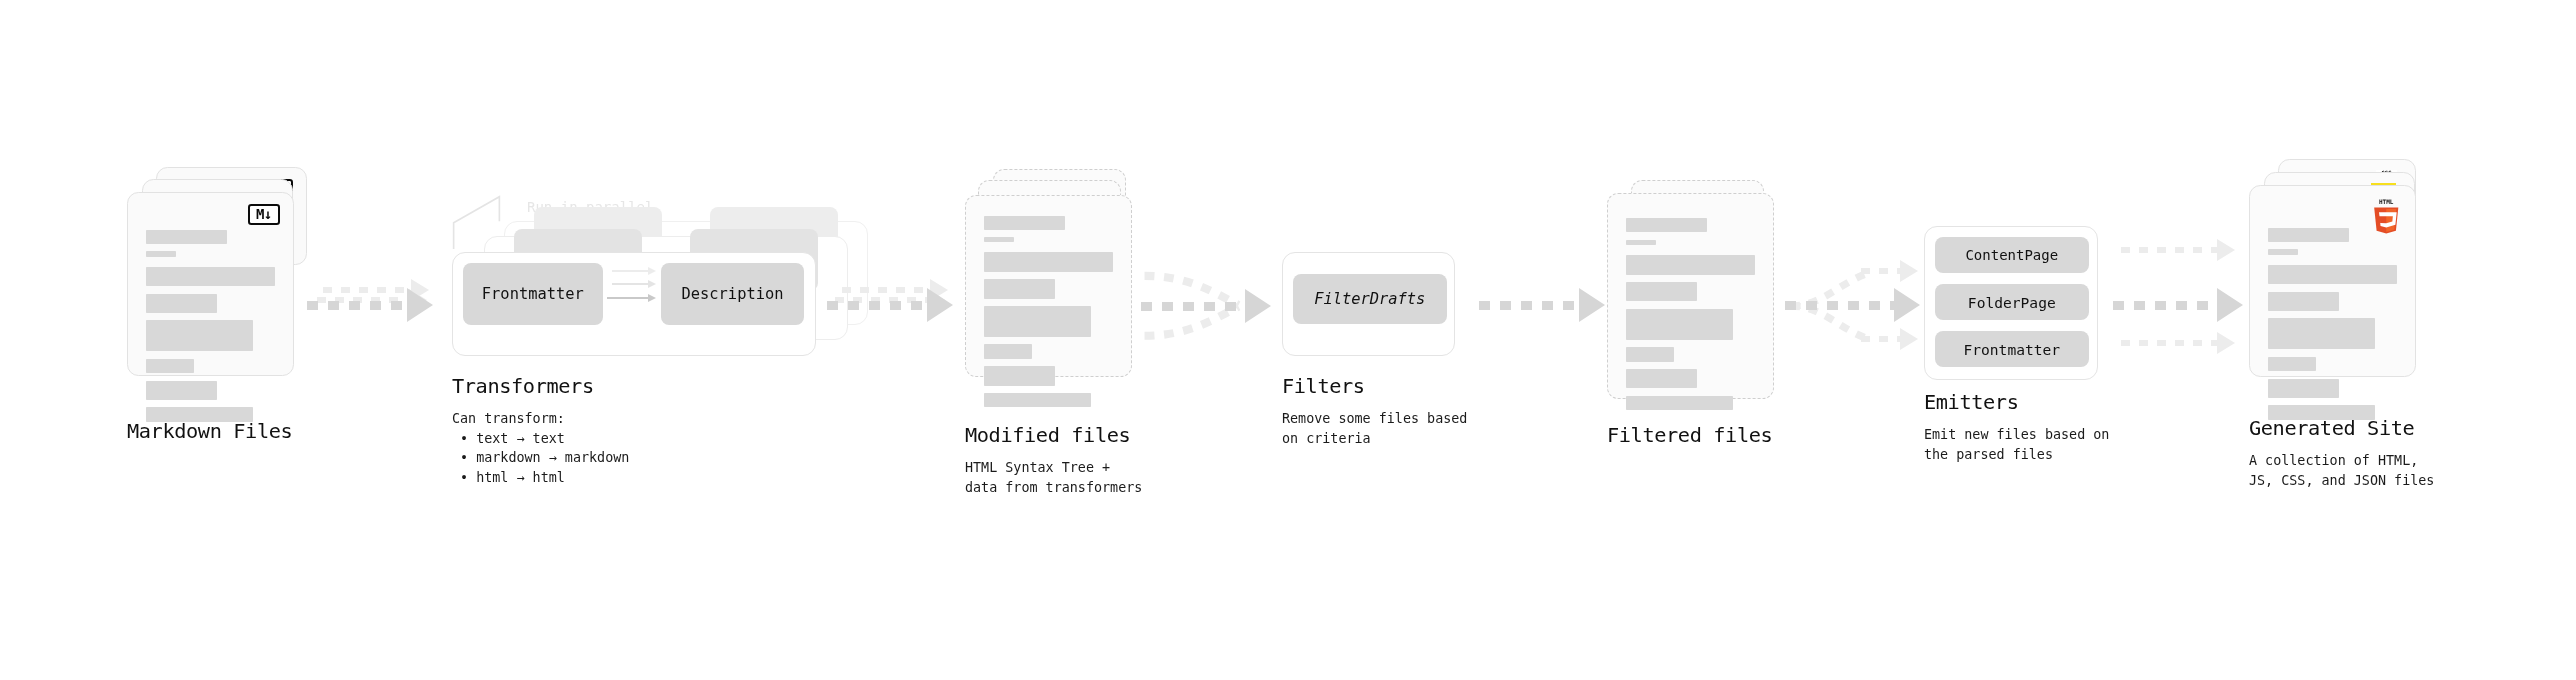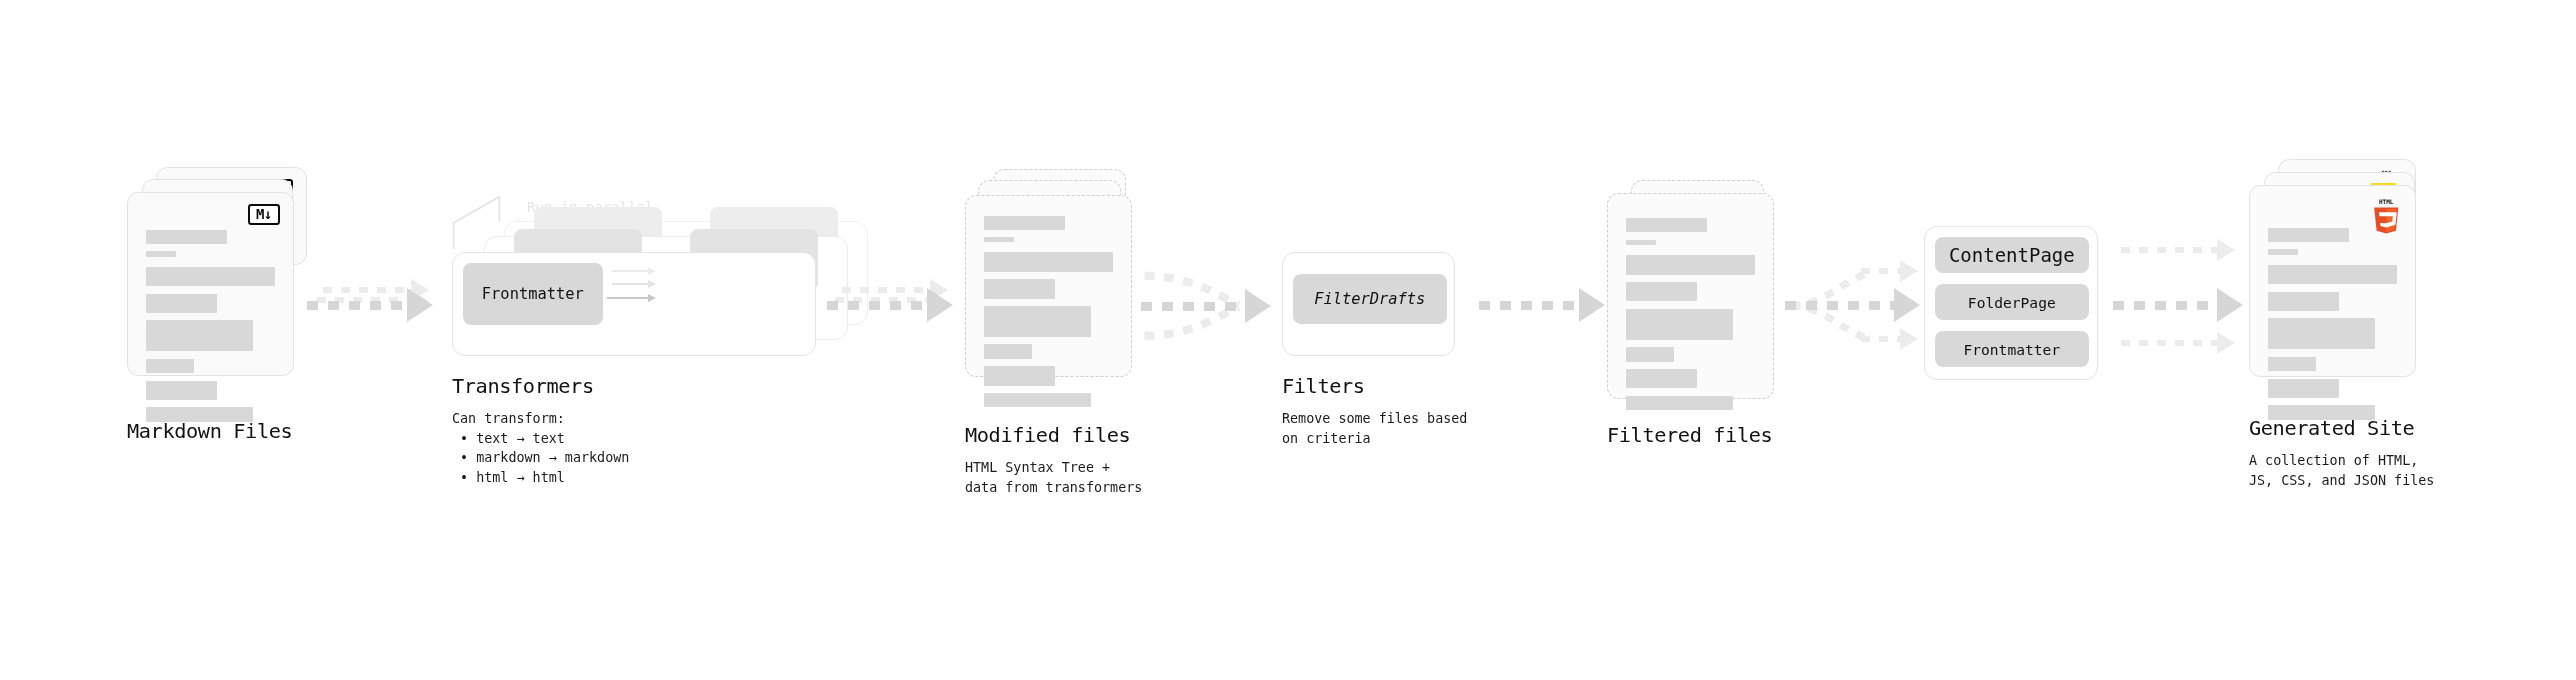--- a/index.html
+++ b/index.html
@@ -167,20 +167,21 @@
       <div class="chip ghost2" style="left:205px; top:-14.6px; width:128px; height:62px;"></div>
     </div>
 
     <div class="panel" style="left:484px; top:236px; width:364px; height:104px; border-color:#ededed;">
       <div class="chip ghost1" style="left:29px; top:-8.1px; width:128px; height:62px;"></div>
       <div class="chip ghost1" style="left:205px; top:-8.1px; width:128px; height:62px;"></div>
     </div>
 
     <div class="panel" style="left:452px; top:252px; width:364px; height:104px;">
       <div class="chip" style="left:9.8px; top:9.8px; width:140px; height:62px;">Frontmatter</div>
+      <div class="chip" style="left:208px; top:9.8px; width:143px; height:62px;">Description</div>
       <div class="solid-arrow" style="left:159px; top:14px; width:44px; color:#ececec;">
         <div class="line"></div>
         <div class="tip"></div>
       </div>
       <div class="solid-arrow" style="left:159px; top:27px; width:44px; color:#e4e4e4;">
         <div class="line"></div>
         <div class="tip"></div>
       </div>
       <div class="solid-arrow" style="left:154px; top:41px; width:49px; color:#c9c9c9;">
         <div class="line"></div>
@@ -292,23 +293,28 @@
       <div class="dashes thin"></div>
       <div class="head small"></div>
     </div>
     <div class="darrow c-strong" style="left:1785px; top:288px; width:135px;">
       <div class="dashes"></div>
       <div class="head"></div>
     </div>
   </div>
 
   <div class="panel" style="left:1924px; top:226px; width:174px; height:154px;">
-    <div class="chip" style="left:9.8px; top:9.8px; width:154px; height:36px; font-size:19px;">ContentPage</div>
+    <div class="chip" style="left:9.8px; top:9.8px; width:154px; height:36px; font-size:14px;">ContentPage</div>
     <div class="chip" style="left:9.8px; top:57px; width:154px; height:36px; font-size:14.6px;">FolderPage</div>
     <div class="chip" style="left:9.8px; top:104px; width:154px; height:36px; font-size:14.6px;">Frontmatter</div>
+  </div>
+  <div class="caption" style="left:1924px; top:390px;">
+    <div class="title">Emitters</div>
+    <div class="sub">Emit new files based on
+the parsed files</div>
   </div>
 
   <div>
     <div class="darrow c-weak" style="left:2121px; top:239px; width:114px;">
       <div class="dashes thin"></div>
       <div class="head small"></div>
     </div>
     <div class="darrow c-weak" style="left:2121px; top:332px; width:114px;">
       <div class="dashes thin"></div>
       <div class="head small"></div>

